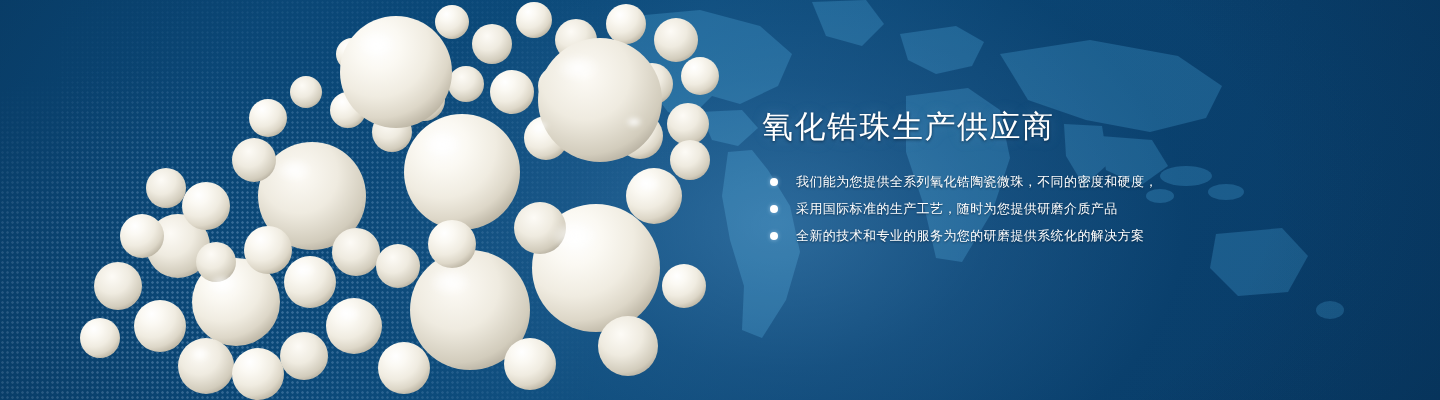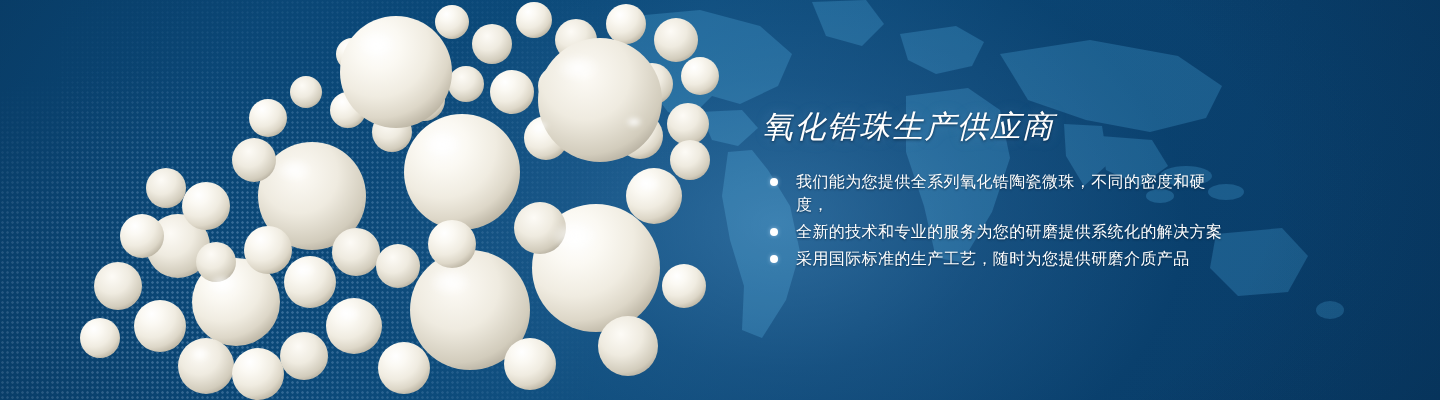--- a/index.html
+++ b/index.html
@@ -105,36 +105,35 @@
     left: 0;
     top: 108px;
     margin: 0;
     font-size: 31px;
     line-height: 36px;
     letter-spacing: 1.5px;
     font-weight: 400;
     color: #ffffff;
     text-shadow: 0 1px 3px rgba(2,24,46,0.70), 0 0 14px rgba(140,190,235,0.25);
     white-space: nowrap;
-    font-style: italic;
   }
   .bullets {
     position: absolute;
     left: 6px;
     top: 170px;
     margin: 0;
     padding: 0;
     list-style: none;
     width: 470px;
   }
   .bullet {
     position: relative;
     padding-left: 28px;
     margin-bottom: 4px;
-    font-size: 16px;
+    font-size: 13px;
     line-height: 23px;
     color: #ffffff;
     letter-spacing: 0.4px;
     text-shadow: 0 1px 2px rgba(3,26,48,0.65);
   }
   .bullet-dot {
     position: absolute;
     left: 2px;
     top: 8px;
     width: 8px;
@@ -296,24 +295,24 @@
 
     <ul class="bullets">
 
       <li class="bullet">
         <span class="bullet-dot"></span>
         <span class="bullet-text">我们能为您提供全系列氧化锆陶瓷微珠，不同的密度和硬度，</span>
       </li>
 
       <li class="bullet">
         <span class="bullet-dot"></span>
+        <span class="bullet-text">采用国际标准的生产工艺，随时为您提供研磨介质产品</span>
+      </li>
+
+      <li class="bullet">
+        <span class="bullet-dot"></span>
         <span class="bullet-text">全新的技术和专业的服务为您的研磨提供系统化的解决方案</span>
       </li>
 
-      <li class="bullet">
-        <span class="bullet-dot"></span>
-        <span class="bullet-text">采用国际标准的生产工艺，随时为您提供研磨介质产品</span>
-      </li>
-
     </ul>
   </div>
 
 </div>
 
 </body></html>

